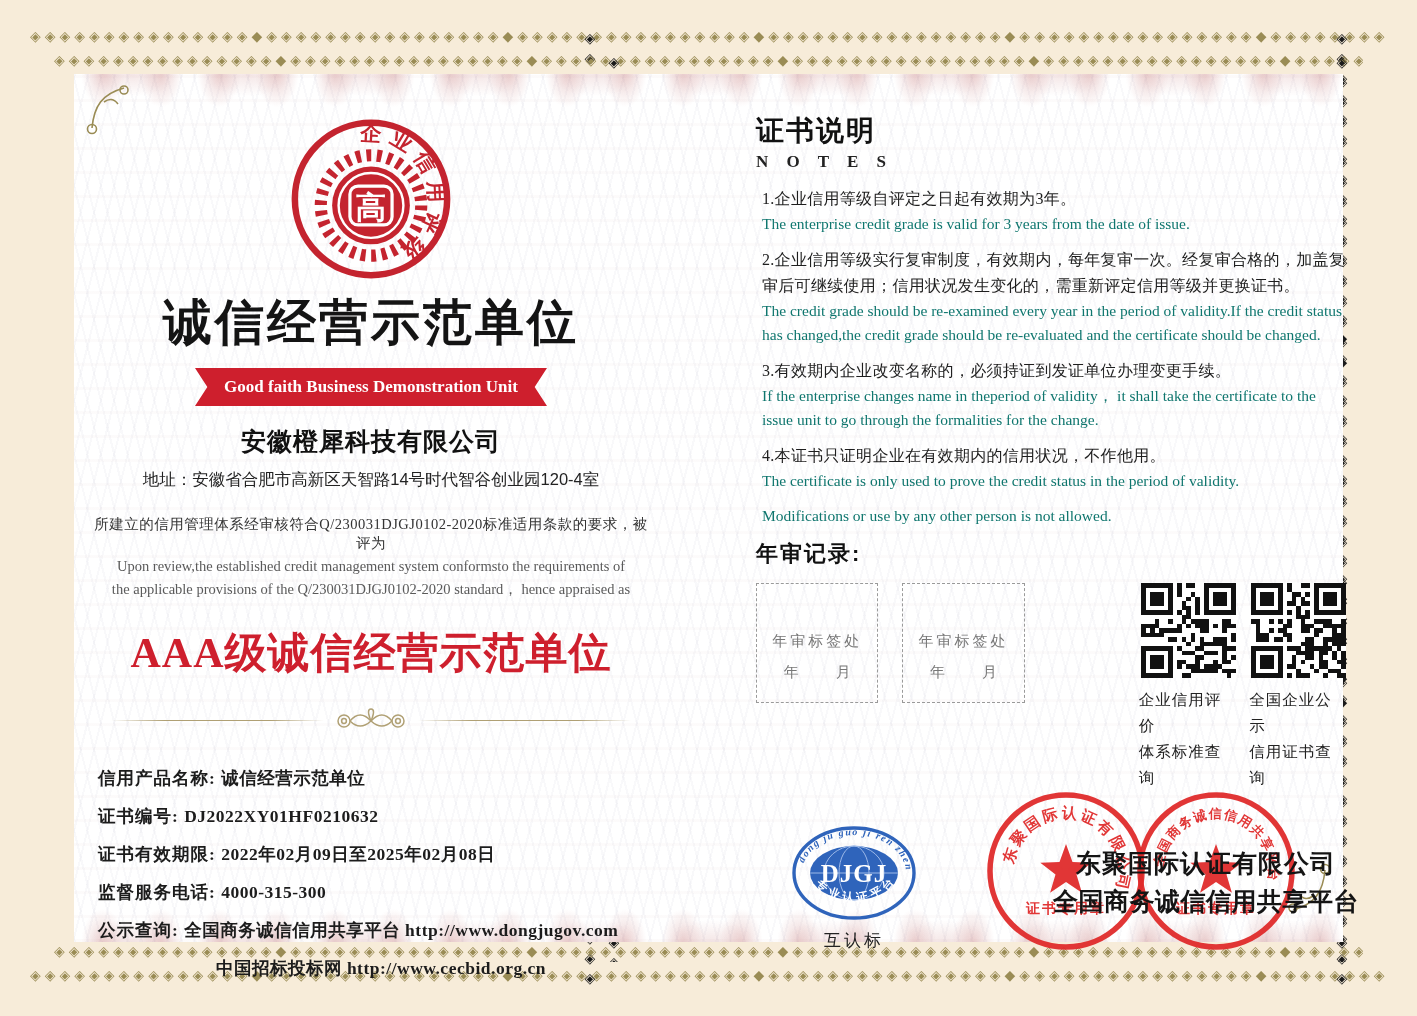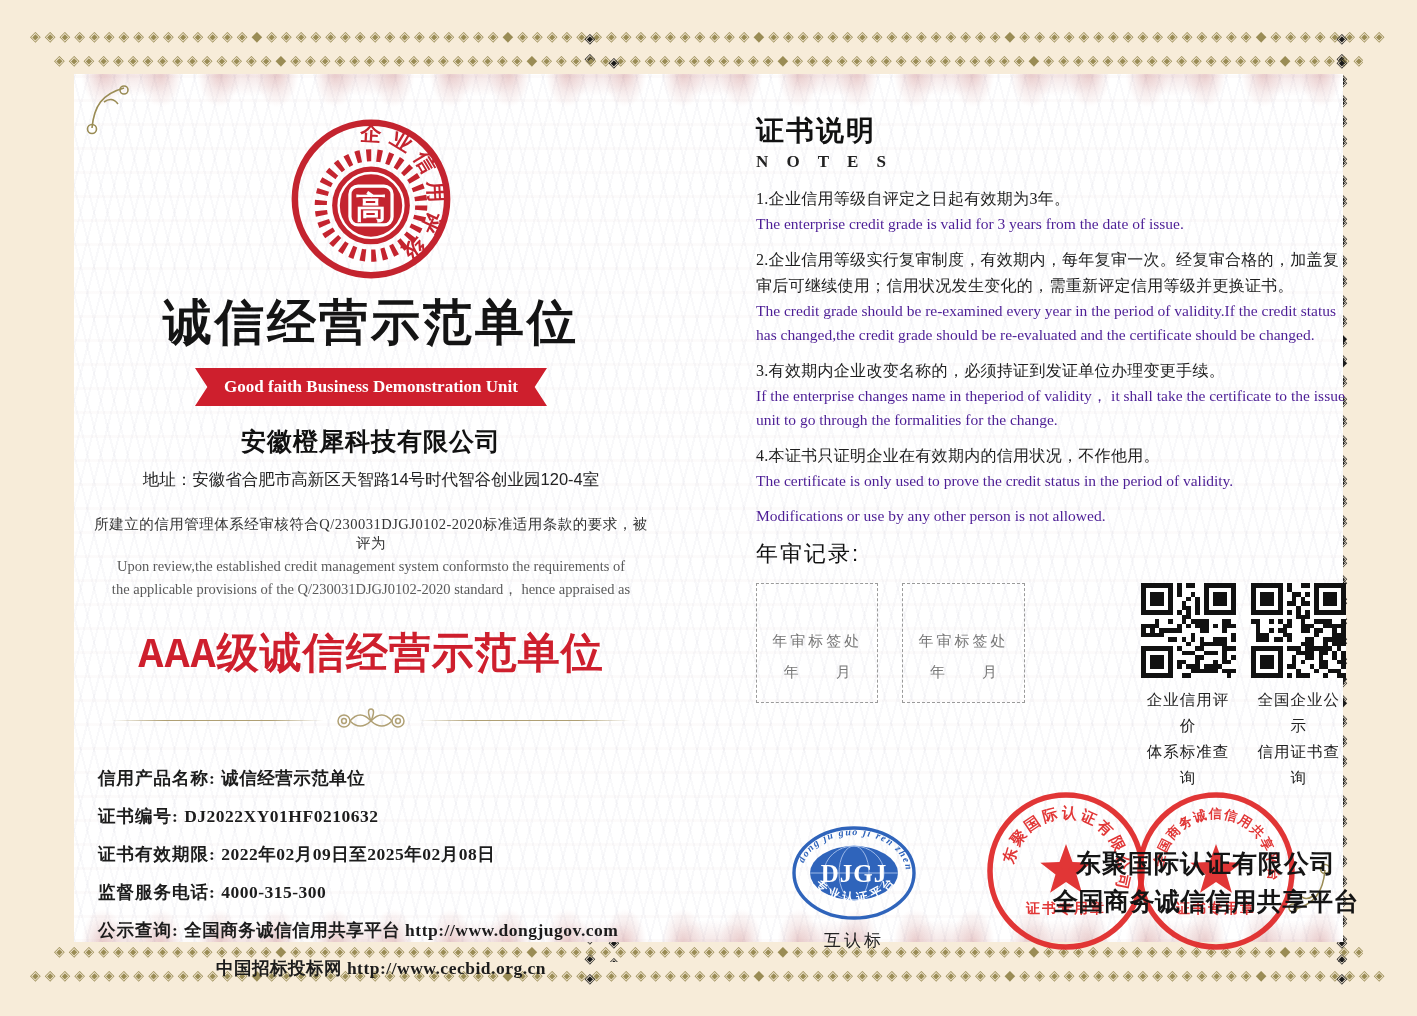--- a/index.html
+++ b/index.html
@@ -53,47 +53,47 @@
   .ribbon{position:relative;display:inline-block;margin-top:12px;width:352px;height:38px;
     background:#ce1f2d;color:#fff;line-height:38px;font-size:17px;font-weight:bold;
     font-family:"Liberation Serif",serif;
     clip-path:polygon(0 0,100% 0,96.5% 50%,100% 100%,0 100%,3.5% 50%);}
   .company{margin-top:19px;font-size:25px;font-weight:bold;letter-spacing:1px;
     font-family:"Liberation Sans","DejaVu Sans",sans-serif;color:#111;}
   .address{margin-top:11px;font-size:16.5px;font-family:"Liberation Sans","DejaVu Sans",sans-serif;color:#222;}
   .appr-cn{margin-top:24px;font-size:14.5px;color:#333;letter-spacing:.5px;}
   .appr-en{margin-top:5px;font-size:14.5px;color:#5a5a5a;}
   .grade{margin-top:26px;font-size:42px;font-weight:bold;color:#ce1f2d;letter-spacing:1px;
-    font-family:Liberation Mono, monospace;}
+    font-family:Liberation Serif, serif;}
   .divider{margin:26px auto 0;width:520px;display:flex;align-items:center;gap:10px;color:#b0a074;}
   .divider .line{flex:1;height:1px;background:linear-gradient(90deg,rgba(176,160,116,0),#b0a074 25%,#b0a074 75%,rgba(176,160,116,0));}
   .fields{margin-top:26px;text-align:left;padding-left:10px;}
   .field-row{font-size:17.5px;line-height:38px;color:#1c1c1c;white-space:nowrap;}
   .f-label{font-weight:bold;letter-spacing:1px;}
   .f-value{font-weight:bold;letter-spacing:.5px;}
   .field-row.indent{padding-left:118px;}
 
   
   .right{position:absolute;left:756px;top:74px;width:592px;color:#1b1b1b;}
   .notes-title-cn{margin-top:38px;font-size:28px;font-weight:bold;letter-spacing:2px;
     font-family:"Liberation Sans","DejaVu Sans",sans-serif;color:#111;}
   .notes-title-en{margin-top:2px;font-size:17px;font-weight:bold;letter-spacing:7px;color:#222;}
-  .notes{margin-top:14px;}
+  .notes{margin-top:14px;margin-left:6px;}
   .note-item{margin-bottom:11px;}
   .note-cn{font-size:16px;line-height:26px;color:#1e1e1e;letter-spacing:.3px;}
-  .note-en{font-size:15.5px;line-height:24px;color:#4c1d95;}
-  .review-title{margin-top:10px;font-size:22px;font-weight:normal;letter-spacing:2px;
+  .note-en{font-size:15.5px;line-height:24px;color:#0f766e;}
+  .review-title{margin-top:10px;font-size:22px;font-weight:bold;letter-spacing:2px;
     font-family:"Liberation Sans","DejaVu Sans",sans-serif;color:#111;}
   .review-row{margin-top:14px;display:flex;align-items:flex-start;}
   .review-box{width:122px;height:118px;border:1.5px dashed #9a9a9a;margin-right:24px;
     position:relative;color:#777;}
   .rb-label{position:absolute;top:48px;left:0;right:0;text-align:center;font-size:15px;letter-spacing:3px;}
   .rb-date{position:absolute;bottom:20px;left:0;right:0;text-align:center;font-size:15px;}
   .rb-date .ym{display:inline-block;width:52px;}
-  .qr-col{margin-left:12px;width:100px;text-align:center;}
+  .qr-col{margin-left:12px;width:100px;text-align:left;}
   .qr-col.first{margin-left:90px;}
   .qr{width:95px;height:95px;margin:0 auto;}
   .qr-cap{margin-top:9px;font-size:15.5px;line-height:26px;color:#222;letter-spacing:1px;}
 
   
   .seal-zone{position:relative;margin-top:16px;height:180px;}
   .blue-seal{position:absolute;left:34px;top:18px;}
   .mutual-label{position:absolute;left:34px;top:122px;width:128px;text-align:center;
     font-size:17px;letter-spacing:3px;color:#222;}
   .issuer-line{position:absolute;z-index:6;font-weight:bold;color:#141414;text-align:center;

